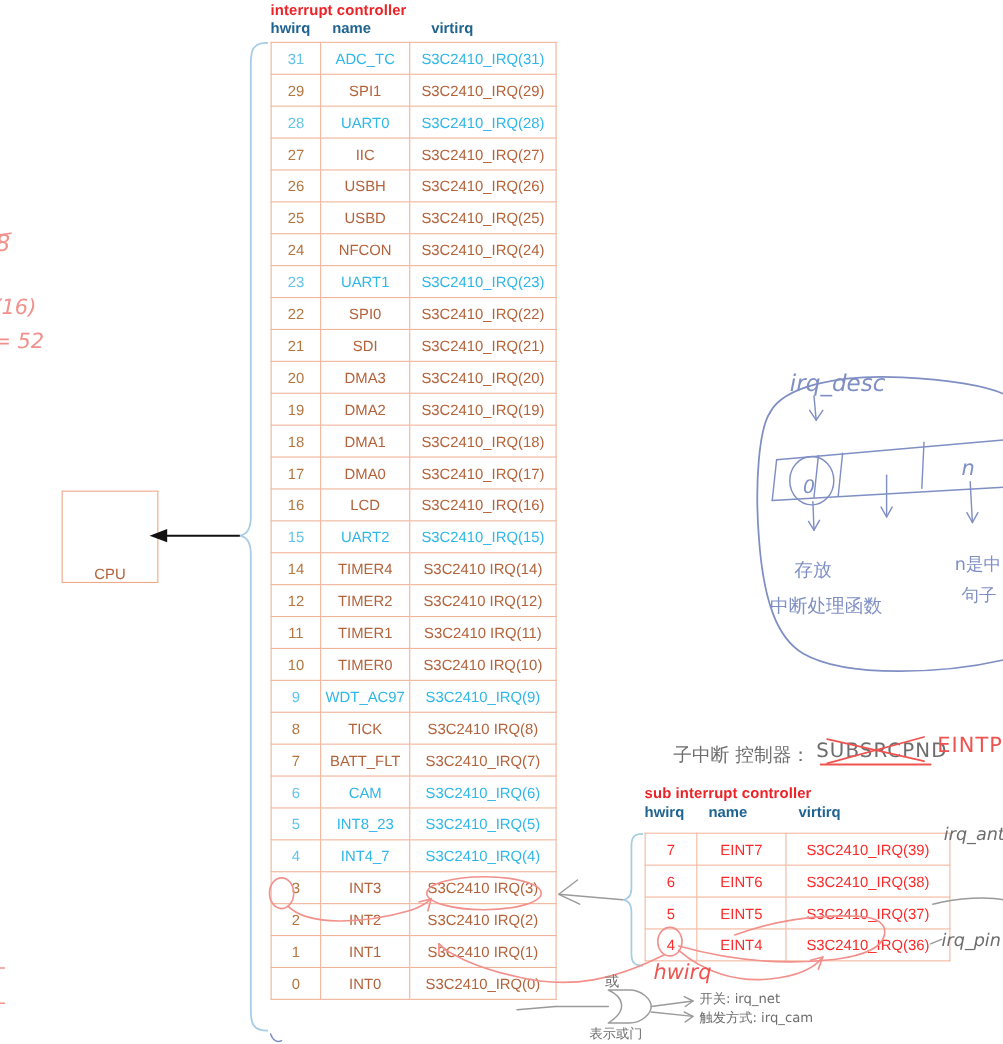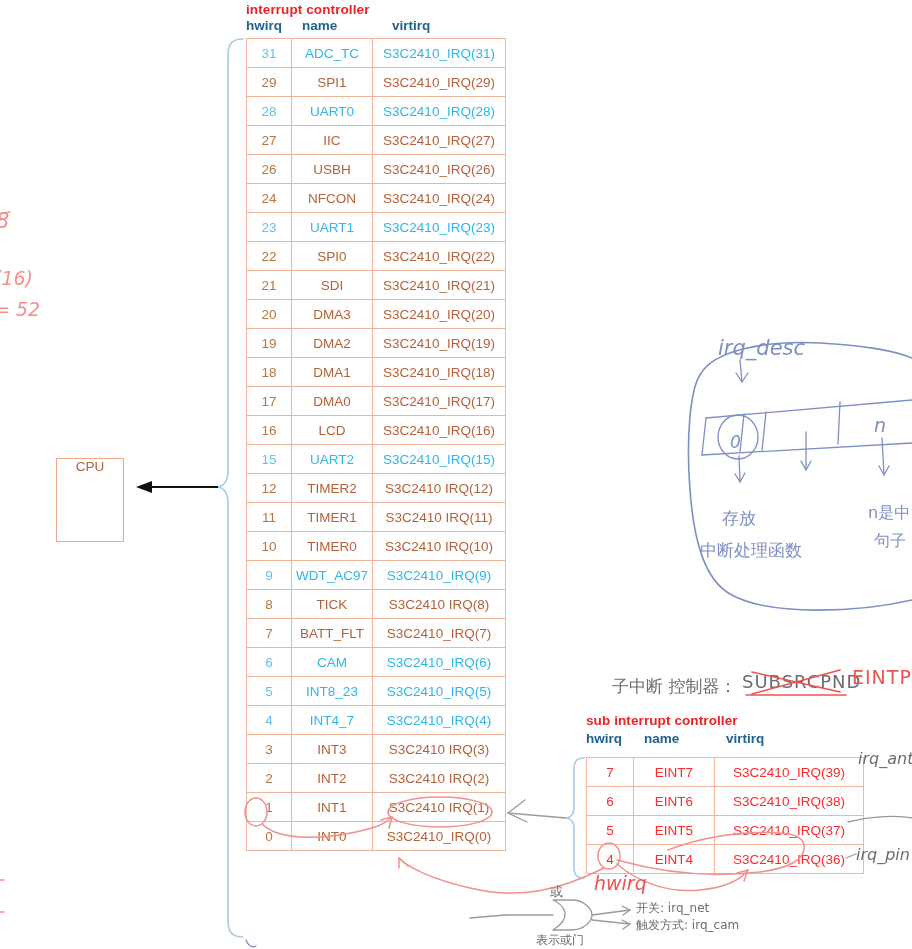--- a/index.html
+++ b/index.html
@@ -46,23 +46,23 @@
   #main-cols{left:246px;top:18px;width:260px;}
   #sub-title{left:586px;top:713px;}
   #sub-cols{left:586px;top:731px;width:280px;}
   .col-hdr-row{display:flex;}
   #main-cols .ch1{width:56px;}
   #main-cols .ch2{width:90px;}
   #sub-cols .ch1{width:58px;}
   #sub-cols .ch2{width:82px;}
 
   
-  #cpu-box{left:56px;top:446px;width:68px;height:84px;
+  #cpu-box{left:56px;top:446px;width:88px;height:84px;
            border:1.6px solid #f0a886;box-sizing:border-box;
-           display:flex;align-items:flex-start;justify-content:center;margin-top:12px;}
+           display:flex;align-items:flex-end;justify-content:center;}
   #cpu-label{font-size:13.5px;color:#b4623a;}
 
   
   #watermark{left:752px;top:916px;font-size:19px;color:#cfcfcf;
              white-space:nowrap;font-family:"DejaVu Sans",sans-serif;}
 
   svg.overlay{position:absolute;left:0;top:0;width:912px;height:949px;
               pointer-events:none;}
   .ink-blue{fill:none;stroke:#7f8fc4;stroke-width:1.6;
             stroke-linecap:round;stroke-linejoin:round;}
@@ -117,20 +117,25 @@
             <td class="c-hw">27</td>
             <td class="c-nm">IIC</td>
             <td class="c-vi">S3C2410_IRQ(27)</td>
           </tr>
           <tr class="row-brown">
             <td class="c-hw">26</td>
             <td class="c-nm">USBH</td>
             <td class="c-vi">S3C2410_IRQ(26)</td>
           </tr>
           <tr class="row-brown">
+            <td class="c-hw">25</td>
+            <td class="c-nm">USBD</td>
+            <td class="c-vi">S3C2410_IRQ(25)</td>
+          </tr>
+          <tr class="row-brown">
             <td class="c-hw">24</td>
             <td class="c-nm">NFCON</td>
             <td class="c-vi">S3C2410_IRQ(24)</td>
           </tr>
           <tr class="row-cyan">
             <td class="c-hw">23</td>
             <td class="c-nm">UART1</td>
             <td class="c-vi">S3C2410_IRQ(23)</td>
           </tr>
           <tr class="row-brown">
@@ -165,20 +170,25 @@
           </tr>
           <tr class="row-brown">
             <td class="c-hw">16</td>
             <td class="c-nm">LCD</td>
             <td class="c-vi">S3C2410_IRQ(16)</td>
           </tr>
           <tr class="row-cyan">
             <td class="c-hw">15</td>
             <td class="c-nm">UART2</td>
             <td class="c-vi">S3C2410_IRQ(15)</td>
+          </tr>
+          <tr class="row-brown">
+            <td class="c-hw">14</td>
+            <td class="c-nm">TIMER4</td>
+            <td class="c-vi">S3C2410 IRQ(14)</td>
           </tr>
           <tr class="row-brown">
             <td class="c-hw">12</td>
             <td class="c-nm">TIMER2</td>
             <td class="c-vi">S3C2410 IRQ(12)</td>
           </tr>
           <tr class="row-brown">
             <td class="c-hw">11</td>
             <td class="c-nm">TIMER1</td>
             <td class="c-vi">S3C2410 IRQ(11)</td>

